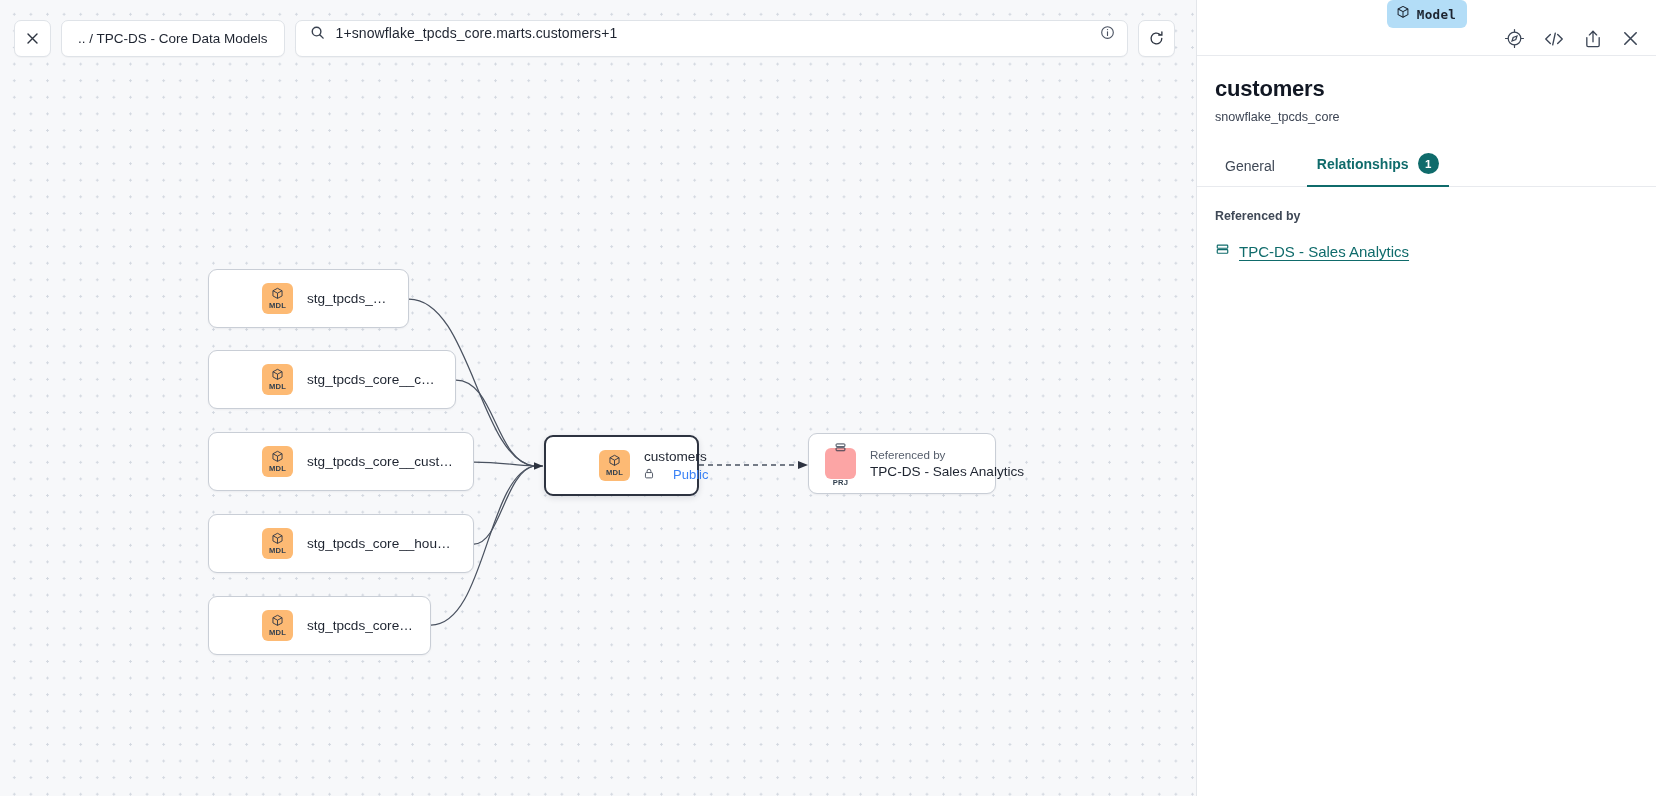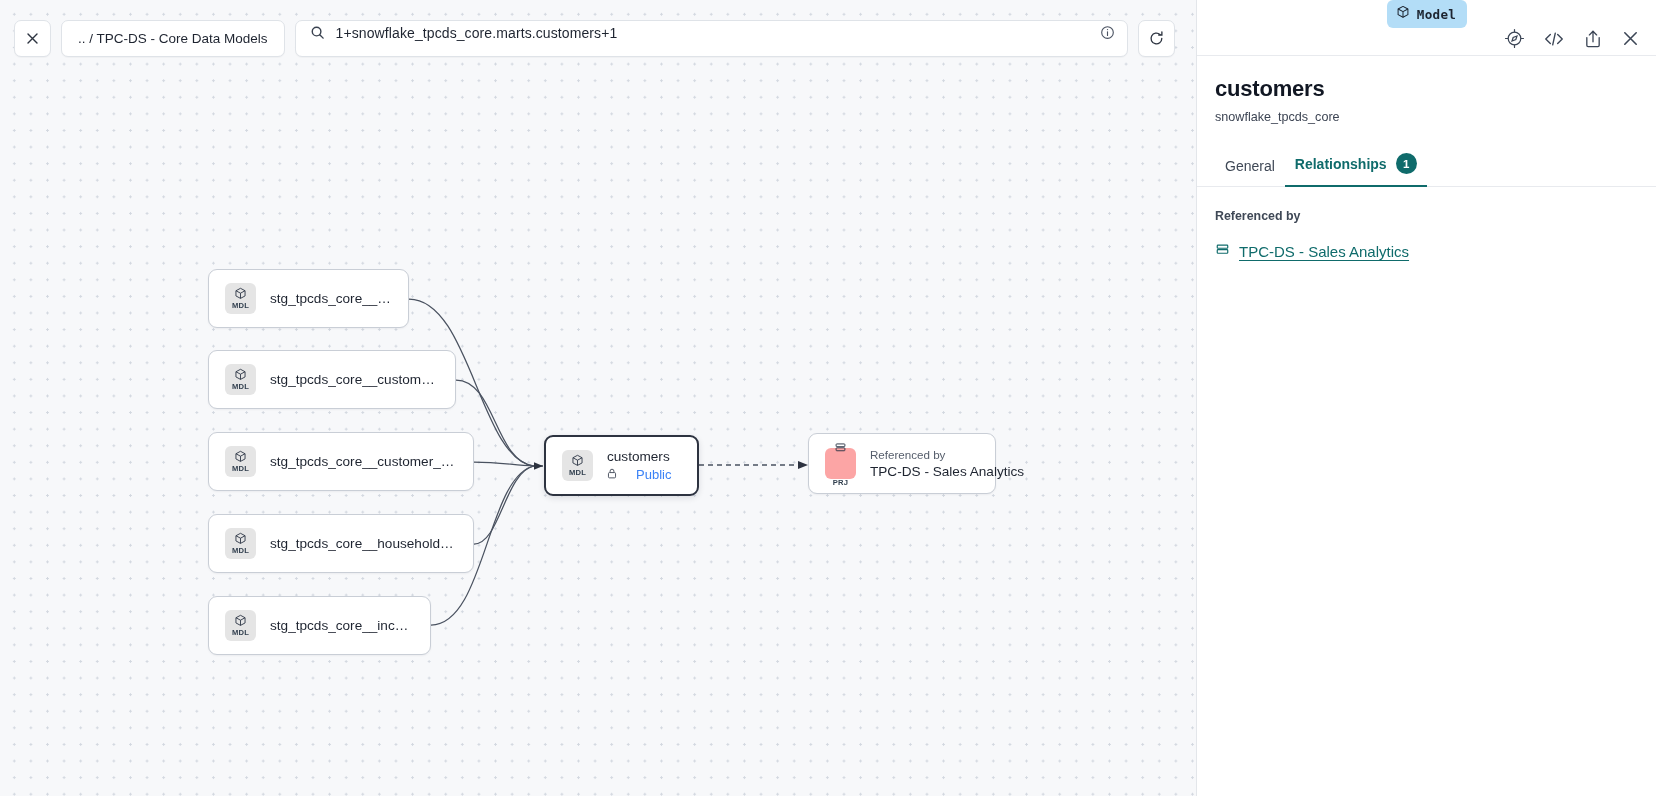--- a/index.html
+++ b/index.html
@@ -91,21 +91,21 @@
     box-shadow: 0 2px 6px rgba(16,24,40,.12);
   }
   .badge {
     flex: 0 0 auto;
     width: 31px; height: 31px;
     border-radius: 6px;
     display: flex; flex-direction: column;
     align-items: center; justify-content: center;
     margin-right: 14px;
   }
-  .badge.mdl { background: #e5e5e5; }
+  .badge.mdl { background: #fdba74; margin-left: 37px; }
   .badge.prj { background: #fca5a5; gap: 23px; }
   .badge .bt {
     font-size: 7.6px;
     font-weight: 700;
     color: #32404f;
     letter-spacing: .2px;
     line-height: 9px;
     margin-top: 1px;
   }
   .badge svg { display: block; }
@@ -158,20 +158,21 @@
 
   .panel-title-wrap { padding: 20px 18px 0 18px; }
   .panel-title { font-size: 22px; font-weight: 700; color: #111723; letter-spacing: -.2px; }
   .panel-subtitle { margin-top: 8px; font-size: 12.6px; color: #3c4453; }
 
   .tabs {
     margin-top: 22px;
     display: flex; align-items: flex-end;
     padding: 0 18px;
     border-bottom: 1px solid #e8eaee;
+    gap: 22px;
   }
   .tab {
     display: flex; align-items: center; gap: 9px;
     padding: 7px 10px 11px 10px;
     font-size: 14px;
     color: #3f4856;
     cursor: pointer;
     border-bottom: 2.5px solid transparent;
     margin-bottom: -1px;
   }

